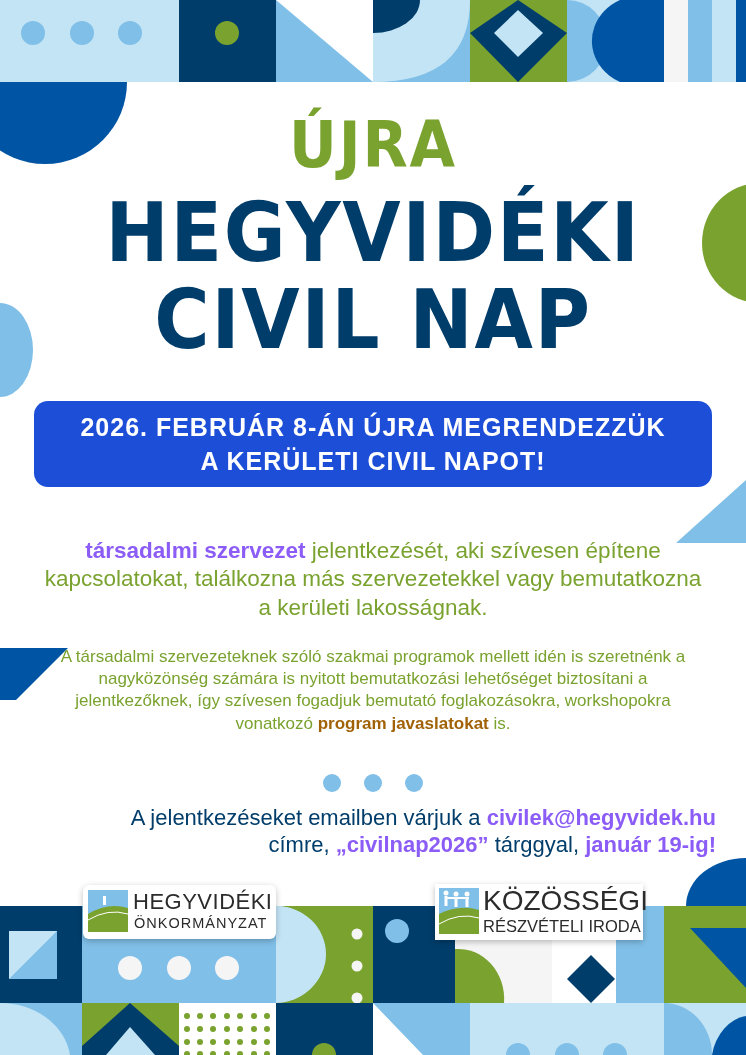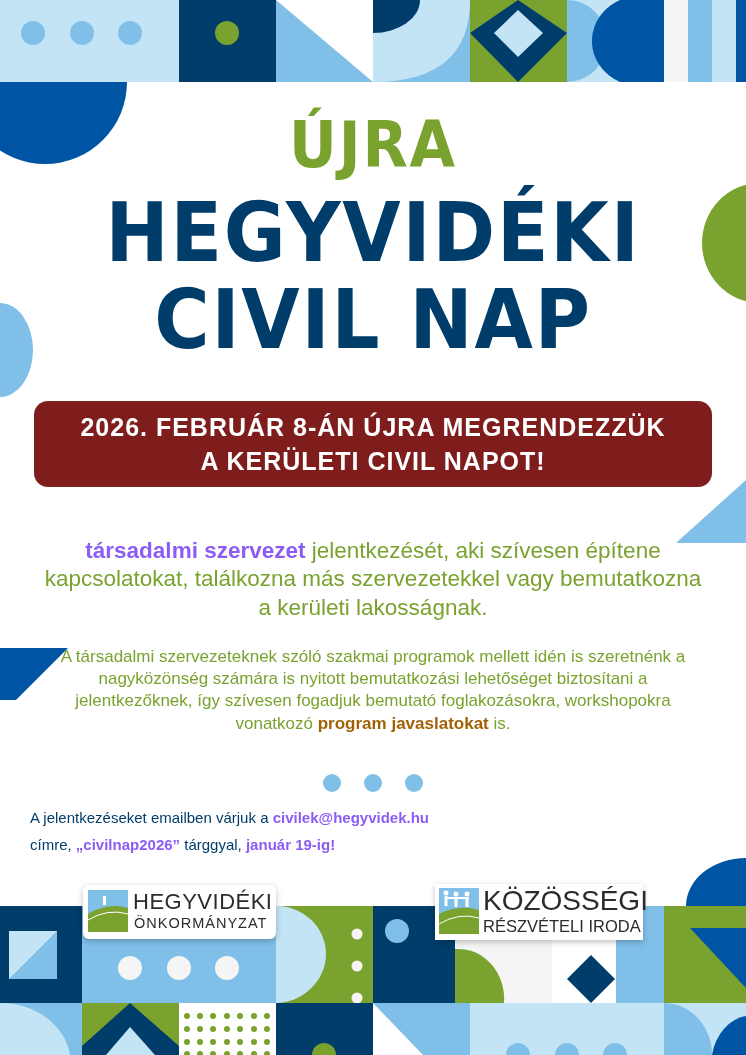--- a/index.html
+++ b/index.html
@@ -2,24 +2,24 @@
 <html><head>
 <meta charset="utf-8">
 <style>
   html,body{margin:0;padding:0;}
   body{width:746px;height:1055px;position:relative;overflow:hidden;background:#ffffff;font-family:"DejaVu Sans",sans-serif;}
   .abs{position:absolute;}
   .title{position:absolute;left:0;width:746px;text-align:center;font-family:"DejaVu Sans",sans-serif;font-weight:bold;letter-spacing:2px;transform:scaleX(0.92);}
   #t1{top:108px;font-size:64px;color:#7aa22f;}
   #t2{top:185px;font-size:82px;color:#013d6a;}
   #t3{top:272px;font-size:82px;color:#013d6a;}
-  .banner{position:absolute;left:34px;top:401px;width:678px;height:86px;background:#7f1d1d;border-radius:14px;color:#fff;text-align:center;font-family:"Liberation Sans",sans-serif;font-weight:bold;font-size:25px;line-height:34px;letter-spacing:1px;padding-top:9px;box-sizing:border-box;}
+  .banner{position:absolute;left:34px;top:401px;width:678px;height:86px;background:#1d4ed8;border-radius:14px;color:#fff;text-align:center;font-family:"Liberation Sans",sans-serif;font-weight:bold;font-size:25px;line-height:34px;letter-spacing:1px;padding-top:9px;box-sizing:border-box;}
   .p1{position:absolute;left:40px;width:666px;top:508px;text-align:center;font-family:"Liberation Sans",sans-serif;color:#7aa22f;font-size:22.5px;line-height:28.5px;}
   .p2{position:absolute;left:40px;width:666px;top:646px;text-align:center;font-family:"Liberation Sans",sans-serif;color:#7aa22f;font-size:17px;line-height:22.2px;}
-  .p3{position:absolute;left:30px;width:686px;top:804px;text-align:left;font-family:"Liberation Sans",sans-serif;color:#013d6a;font-size:15px;line-height:27px;}
+  .p3{position:absolute;left:30px;width:686px;top:804px;text-align:right;font-family:"Liberation Sans",sans-serif;color:#013d6a;font-size:22px;line-height:27px;}
   .navy-b{color:#8b5cf6;font-weight:bold;}
   .green-b{color:#a16207;font-weight:bold;}
   .dot{position:absolute;border-radius:50%;}
   .logo{position:absolute;background:#fff;box-shadow:0 2px 6px rgba(0,0,0,0.25);}
   .logo-text1{font-family:"Liberation Sans",sans-serif;color:#2b2b2b;}
 </style>
 </head>
 <body>
 
 <div>

